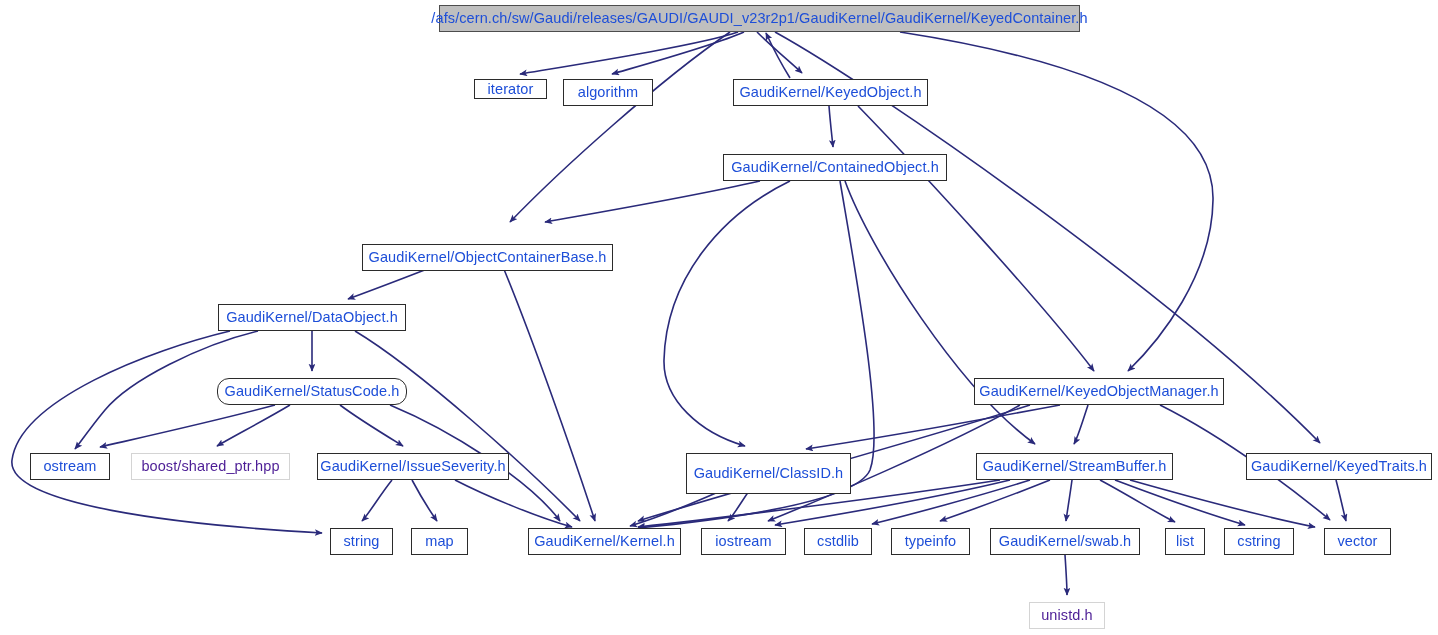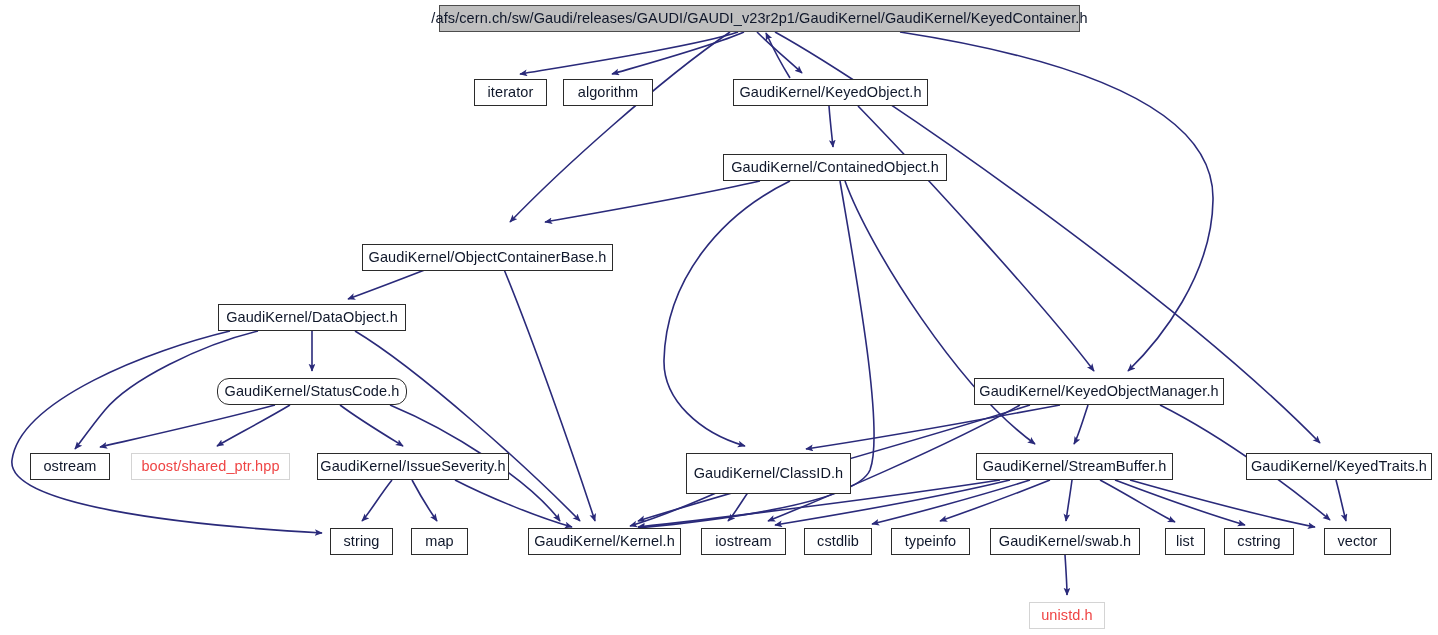--- a/index.html
+++ b/index.html
@@ -35,34 +35,34 @@
     stroke: none;
   }
   .node {
     position: absolute;
     box-sizing: border-box;
     display: flex;
     align-items: center;
     justify-content: center;
     background: #ffffff;
     border: 1.5px solid #2b2b2b;
-    color: #0f172a;
+    color: #1d4ed8;
     font-size: 14.5px;
     line-height: 1;
     white-space: nowrap;
     letter-spacing: 0.1px;
     z-index: 5;
   }
   .node.root {
     background: #bfbfbf;
     border-color: #4d4d4d;
   }
   .node.faded {
     border-color: #d4d4d4;
-    color: #ef4444;
+    color: #4c1d95;
   }
 </style>
 </head>
 <body>
 
 <div id="graph-root">
   <svg id="edge-layer" viewBox="0 0 1438 635">
     <defs>
       <marker id="arrowhead" markerWidth="9" markerHeight="9" refX="7.2" refY="3.4" orient="auto" markerUnits="userSpaceOnUse">
         <path d="M0,0 L8,3.4 L0,6.8 L1.8,3.4 z" class="edge-head"></path>
@@ -109,21 +109,21 @@
         <path class="edge-path" d="M 1072,480 C 1070,495 1067,513 1066,521" marker-end="url(#arrowhead)"></path>
         <path class="edge-path" d="M 1100,480 C 1130,496 1160,515 1175,522" marker-end="url(#arrowhead)"></path>
         <path class="edge-path" d="M 1115,480 C 1160,497 1218,517 1245,525" marker-end="url(#arrowhead)"></path>
         <path class="edge-path" d="M 1130,480 C 1190,497 1270,518 1315,527" marker-end="url(#arrowhead)"></path>
         <path class="edge-path" d="M 1336,480 C 1340,495 1344,514 1346,521" marker-end="url(#arrowhead)"></path>
         <path class="edge-path" d="M 1065,555 C 1066,570 1067,588 1067,595" marker-end="url(#arrowhead)"></path>
       </g>
   </svg>
   <div id="nodes-group">
       <div class="node root" style="left: 439px; top: 5px; width: 641px; height: 27px;">/afs/cern.ch/sw/Gaudi/releases/GAUDI/GAUDI_v23r2p1/GaudiKernel/GaudiKernel/KeyedContainer.h</div>
-      <div class="node" style="left: 474px; top: 79px; width: 73px; height: 27px;">iterator</div>
+      <div class="node" style="left: 474px; top: 79px; width: 73px; height: 20px;">iterator</div>
       <div class="node" style="left: 563px; top: 79px; width: 90px; height: 27px;">algorithm</div>
       <div class="node" style="left: 733px; top: 79px; width: 195px; height: 27px;">GaudiKernel/KeyedObject.h</div>
       <div class="node" style="left: 723px; top: 154px; width: 224px; height: 27px;">GaudiKernel/ContainedObject.h</div>
       <div class="node" style="left: 362px; top: 244px; width: 251px; height: 27px;">GaudiKernel/ObjectContainerBase.h</div>
       <div class="node" style="left: 218px; top: 304px; width: 188px; height: 27px;">GaudiKernel/DataObject.h</div>
       <div class="node" style="left: 217px; top: 378px; width: 190px; height: 27px; border-radius: 12px;">GaudiKernel/StatusCode.h</div>
       <div class="node" style="left: 974px; top: 378px; width: 250px; height: 27px;">GaudiKernel/KeyedObjectManager.h</div>
       <div class="node" style="left: 30px; top: 453px; width: 80px; height: 27px;">ostream</div>
       <div class="node faded" style="left: 131px; top: 453px; width: 159px; height: 27px;">boost/shared_ptr.hpp</div>
       <div class="node" style="left: 317px; top: 453px; width: 192px; height: 27px;">GaudiKernel/IssueSeverity.h</div>

